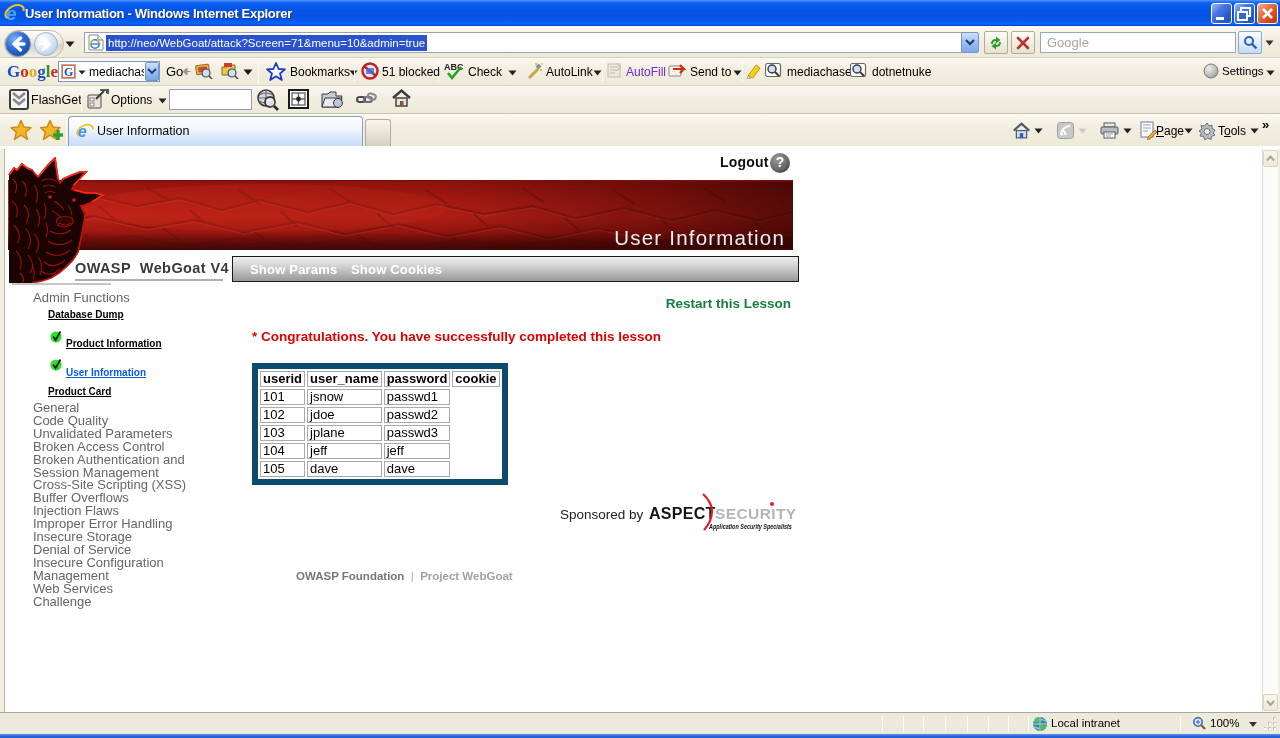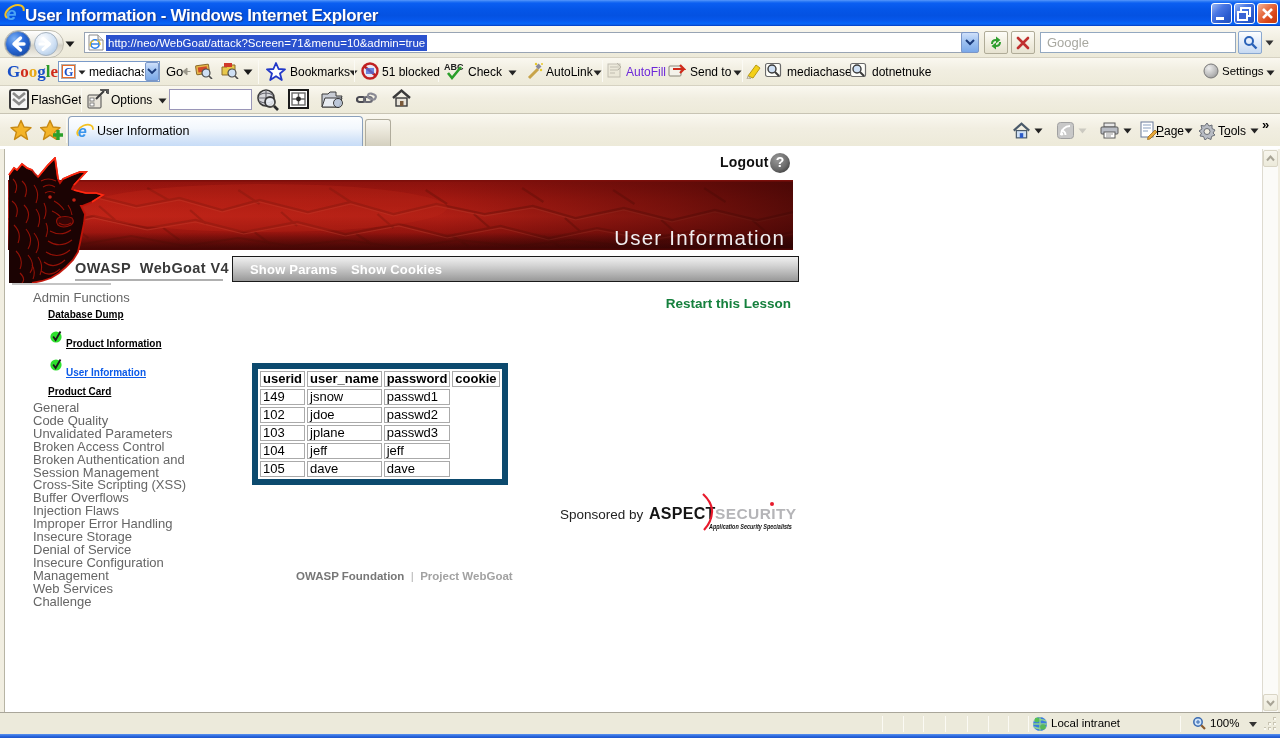--- a/index.html
+++ b/index.html
@@ -4,21 +4,21 @@
 <style>
   * { margin:0; padding:0; box-sizing:border-box; }
   html,body { width:1280px; height:738px; overflow:hidden; }
   body { font-family:"Liberation Sans", sans-serif; }
   #root { position:absolute; top:0; left:0; width:1280px; height:738px; background:#fff; overflow:hidden; }
   .abs { position:absolute; }
 
   
   #titlebar { left:0; top:0; width:1280px; height:26px;
     background:linear-gradient(180deg,#5898fd 0%,#2f7cf5 5%,#0b5ff2 12%,#0556e8 35%,#0452e2 60%,#0658ec 78%,#0765f8 90%,#0a5ce4 96%,#0233b8 100%); }
-  #titletext { left:25px; top:6px; color:#fff; font-size:17px; font-weight:bold; text-shadow:1px 1px 1px #1a3a8a; letter-spacing:-0.3px; }
+  #titletext { left:25px; top:6px; color:#fff; font-size:13px; font-weight:bold; text-shadow:1px 1px 1px #1a3a8a; letter-spacing:-0.3px; }
   .winbtn { top:3px; width:21px; height:21px; border:1px solid #fff; border-radius:3px; }
   #btnmin  { left:1211px; background:linear-gradient(135deg,#9db9f2 0%,#4a77e4 35%,#2b5cd0 70%,#2250bc 100%); }
   #btnmax  { left:1234px; background:linear-gradient(135deg,#9db9f2 0%,#4a77e4 35%,#2b5cd0 70%,#2250bc 100%); }
   #btnclose{ left:1257px; background:linear-gradient(135deg,#f4b49a 0%,#e8744a 35%,#da4518 70%,#c23c12 100%); }
 
   
   .toolrow { left:0; width:1280px; background:linear-gradient(180deg,#faf8f0 0%,#f1eee1 45%,#edead9 100%); }
   #row-addr { top:26px; height:32px; border-bottom:1px solid #d6d2c2; }
   #row-goog { top:58px; height:28px; border-bottom:1px solid #d6d2c2; }
   #row-flash{ top:86px; height:28px; border-bottom:1px solid #c8c4b4; }
@@ -511,31 +511,32 @@
     <div class="m1" style="left:60px;top:189px;">Product Information</div>
     <svg class="pg" style="left:44px;top:209px;" width="14" height="14" viewBox="0 0 14 14">
         <circle cx="6" cy="7" r="5.6" fill="#2ce02c"></circle>
         <path d="M3.2 6.5 L5.6 10 L10.5 1.5" stroke="#1a1a1a" stroke-width="1.8" fill="none"></path>
       </svg>
     <div class="m2" style="left:60px;top:218px;">User Information</div>
     <div class="m1" style="left:42px;top:237px;">Product Card</div>
     <div id="menulist">General<br>Code Quality<br>Unvalidated Parameters<br>Broken Access Control<br>Broken Authentication and Session Management<br>Cross-Site Scripting (XSS)<br>Buffer Overflows<br>Injection Flaws<br>Improper Error Handling<br>Insecure Storage<br>Denial of Service<br>Insecure Configuration Management<br>Web Services<br>Challenge</div>
 
     <div id="restart" class="pg">Restart this Lesson</div>
+    <div id="congrats" class="pg">* Congratulations. You have successfully completed this lesson</div>
 
     <table id="data">
       <tbody>
           <tr class="h">
             <td style="width:40px;">userid</td>
             <td style="width:73px;">user_name</td>
             <td style="width:62px;">password</td>
             <td style="width:42px;">cookie</td>
           </tr>
       <tr>
-            <td>149</td>
+            <td>101</td>
             <td>jsnow</td>
             <td>passwd1</td>
             <td class="e"></td>
           </tr>
       <tr>
             <td>102</td>
             <td>jdoe</td>
             <td>passwd2</td>
             <td class="e"></td>
           </tr>

